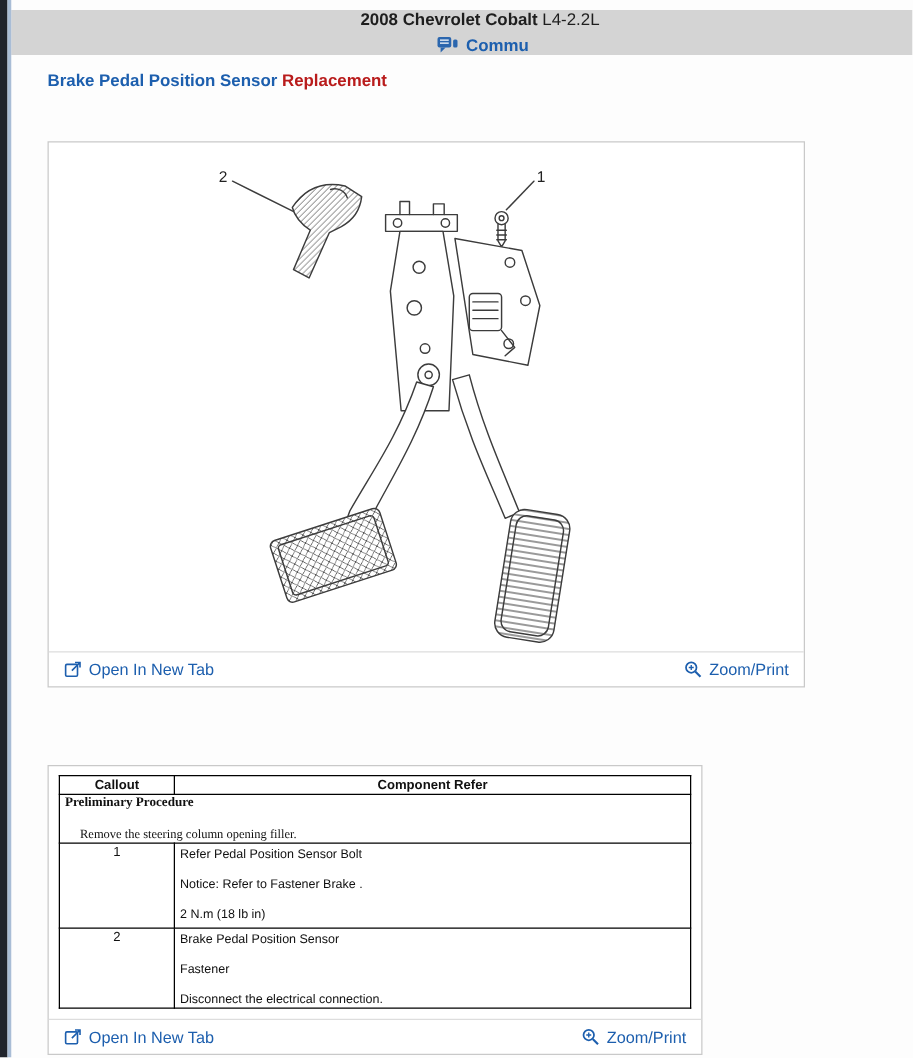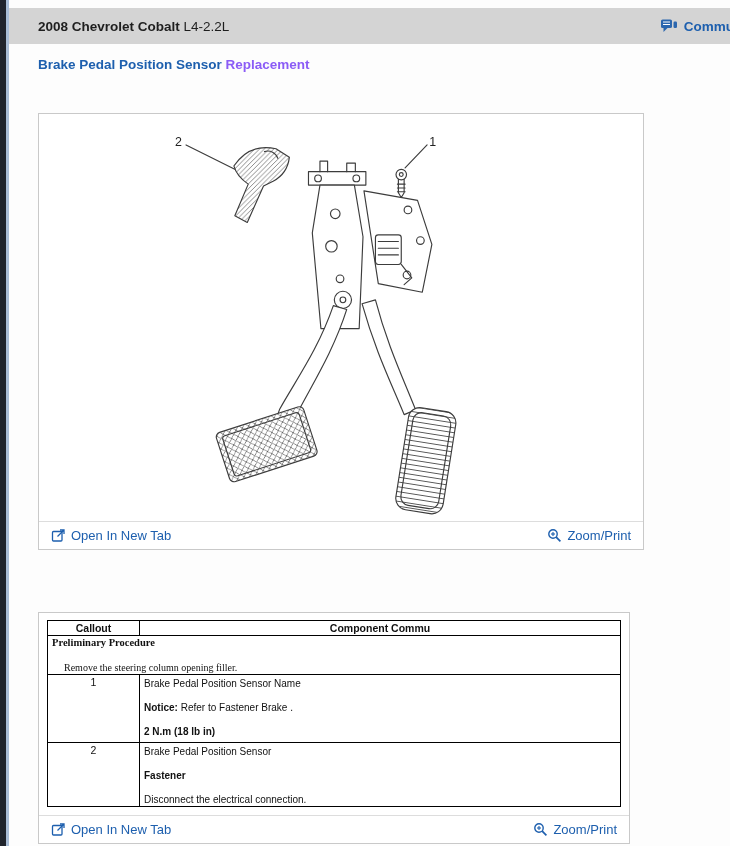--- a/index.html
+++ b/index.html
@@ -7,59 +7,59 @@
   body {
     width:730px; height:846px; position:relative; overflow:hidden;
     background:#fdfdfd; font-family:"Liberation Sans", sans-serif; color:#1e1e1e;
   }
   .edge-dark  { position:absolute; left:0; top:0; bottom:0; width:6px; background:#20242c; z-index:9; }
   .edge-light { position:absolute; left:6px; top:0; bottom:0; width:3px; background:#a9bdd6; z-index:9; }
 
   .topbar {
     margin:8px 0 0 9px; height:36px; background:#d4d4d4;
     display:flex; align-items:center; justify-content:space-between;
-    padding-left:29px; overflow:hidden;
+    padding-left:29px; overflow:hidden;flex-direction:column;
   }
   .vehicle { font-size:13.5px; }
   .vehicle .vb { font-weight:bold; }
   .community {
     display:flex; align-items:center; gap:6px; flex:none;
     color:#1d5fae; font-weight:bold; font-size:13.5px; margin-right:-4px; cursor:pointer;
   }
 
   .content { margin-left:38px; }
   .page-title { margin-top:13px; font-size:13.5px; font-weight:bold; }
   .page-title .t-link { color:#1d5fae; cursor:pointer; }
-  .page-title .t-rest { color:#8b5cf6; }
+  .page-title .t-rest { color:#b91c1c; }
 
   .figure-panel { margin-top:41px; width:606px; border:1px solid #c9c9c9; background:#fff; }
   .figure-body  { height:407px; display:flex; justify-content:center; align-items:flex-start; padding-top:6px; }
   .panel-footer {
     border-top:1px solid #ddd; height:28px;
     display:flex; align-items:center; justify-content:space-between; padding:0 12px;
   }
   .link { display:inline-flex; align-items:center; gap:5px; color:#1d5fae; font-size:13px; cursor:pointer; }
   .icon14 { width:15px; height:15px; flex:none; }
   .icon17 { width:18px; height:16px; flex:none; }
 
-  .table-panel { margin-top:62px; width:592px; border:1px solid #c9c9c9; background:#fff; margin-bottom:10px; }
+  .table-panel { margin-top:62px; width:524px; border:1px solid #c9c9c9; background:#fff; margin-bottom:10px; }
   .table-wrap  { padding:7px 8px 8px; }
   table.callout { width:100%; border-collapse:collapse; border:1px solid #000; font-size:10px; color:#111; }
   table.callout th, table.callout td { border:1px solid #000; padding:1px 4px; vertical-align:top; }
   th.h-callout { width:92px; font-size:10.5px; text-align:center; font-weight:bold; }
   th.h-comp    { font-size:10.5px; text-align:center; font-weight:bold; }
   td.prelim    { padding:2px 4px 4px;font-family:Liberation Serif, serif; }
   .prelim-head { font-weight:bold; font-size:10.5px; }
   .prelim-step { margin-top:14px; font-size:10px;margin-left:12px; }
   td.c-num     { text-align:center; vertical-align:middle; font-size:10.5px; }
   tr.r1 td { height:68px; }
   tr.r2 td { height:60px; }
   td.comp .l    { margin-top:2px; }
   td.comp .gap  { margin-top:13px; }
-  .b { font-weight:bold; }
+  .b { font-weight:normal; }
 
   svg text.callout-num { font-family:"Liberation Sans", sans-serif; font-size:13px; fill:#222; }
 </style>
 </head>
 <body>
 
 <div class="edge-dark"></div>
 <div class="edge-light"></div>
 
 <div class="topbar">
@@ -185,32 +185,32 @@
       </span>
     </div>
   </div>
 
   <div class="table-panel">
     <div class="table-wrap">
       <table class="callout">
         <tbody>
             <tr>
           <th class="h-callout">Callout</th>
-          <th class="h-comp">Component Commu</th>
+          <th class="h-comp">Component Refer</th>
         </tr>
         <tr>
           <td class="prelim" colspan="2">
             <div class="prelim-head">Preliminary Procedure</div>
             <div class="prelim-step">Remove the steering column opening filler.</div>
           </td>
         </tr>
         <tr class="r1">
           <td class="c-num">1</td>
           <td class="comp">
-            <div class="l">Brake Pedal Position Sensor Name</div>
+            <div class="l">Refer Pedal Position Sensor Bolt</div>
             <div class="l gap">
               <span class="b">Notice:</span><span> Refer to Fastener Brake .</span>
             </div>
             <div class="l gap b">2 N.m (18 lb in)</div>
           </td>
         </tr>
         <tr class="r2">
           <td class="c-num">2</td>
           <td class="comp">
             <div class="l">Brake Pedal Position Sensor</div>

